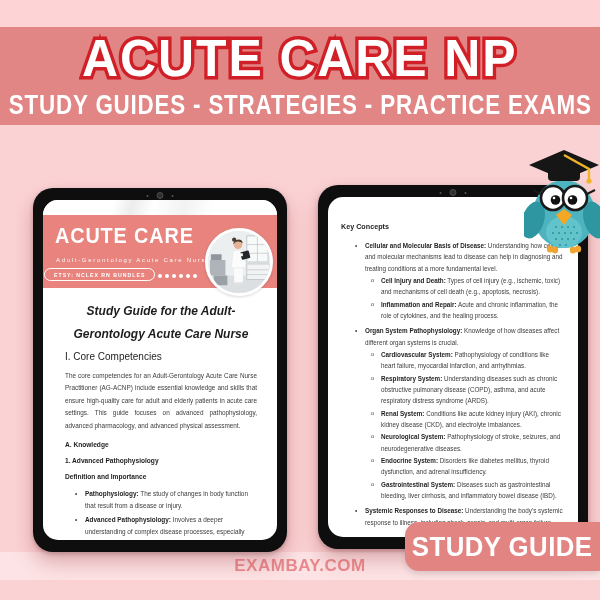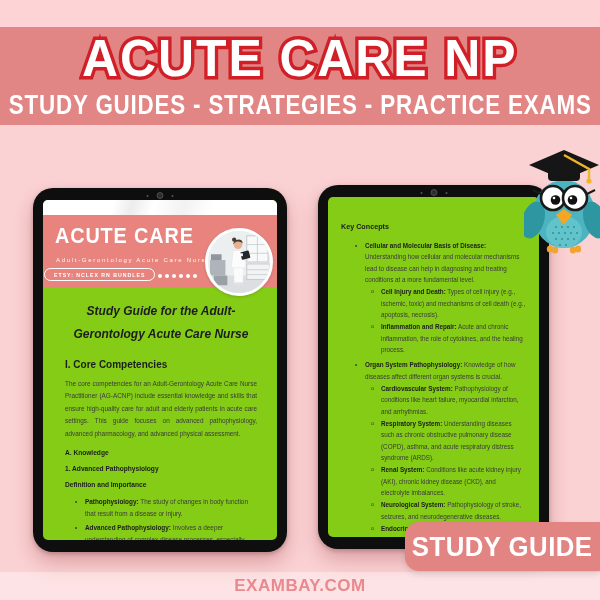--- a/index.html
+++ b/index.html
@@ -23,53 +23,53 @@
     content:attr(data-text);
     position:absolute;left:0;top:0;z-index:-1;
     -webkit-text-stroke:7px #d01f26;color:#d01f26;
   }
   .header-subtitle{
     margin-top:4px;font-size:28px;font-weight:bold;color:#ffffff;letter-spacing:1px;
     transform:scaleX(.80);transform-origin:center;white-space:nowrap;
   }
 
   
-  .footer-strip{position:absolute;left:0;top:572px;width:600px;height:28px;background:#fde3e5;
+  .footer-strip{position:absolute;left:0;top:552px;width:600px;height:28px;background:#fde3e5;
                 display:flex;align-items:center;justify-content:center;}
   .footer-url{font-size:17px;font-weight:bold;color:#e9898d;letter-spacing:.5px;}
 
   
   .tablet{position:absolute;background:#0e0e0e;border-radius:20px;
           box-shadow:0 10px 20px rgba(170,80,85,.4), 0 2px 4px rgba(0,0,0,.25);z-index:1;}
   .tablet-left{left:33px;top:188px;width:254px;height:364px;}
-  .tablet-right{left:318px;top:185px;width:231px;height:364px;}
+  .tablet-right{left:318px;top:185px;width:270px;height:364px;}
   .cam{position:absolute;top:4px;left:50%;transform:translateX(-50%);
        display:flex;align-items:center;gap:8px;}
   .cam .d{width:2px;height:2px;border-radius:50%;background:#555;}
   .cam .lens{width:5px;height:5px;border-radius:50%;background:#2e2e2e;border:1px solid #4d4d4d;}
-  .screen{position:absolute;left:10px;right:10px;top:12px;bottom:12px;background:#84cc16;
-          border-radius:5px;overflow:hidden;}
+  .screen{position:absolute;left:10px;right:10px;top:12px;bottom:12px;background:#ffffff;
+          border-radius:15px;overflow:hidden;}
 
   
   .ls-top{height:15px;background:linear-gradient(105deg,#fff 30%,#ececec 38%,#fff 47%,#f2f2f2 60%,#fff 72%);}
   .ls-banner{height:73px;background:#e8837e;position:relative;color:#fff;}
   .ls-title{position:absolute;left:12px;top:8px;font-size:22px;font-weight:bold;letter-spacing:1px;
             transform:scaleX(.9);transform-origin:left;white-space:nowrap;}
   .ls-sub{position:absolute;left:13px;top:42px;font-size:6px;letter-spacing:1.7px;white-space:nowrap;opacity:.95;}
   .ls-badge{position:absolute;left:1px;top:53px;border:1px solid #fff;border-radius:8px;
             font-size:5.2px;font-weight:bold;letter-spacing:1px;padding:2.5px 9px;white-space:nowrap;}
   .ls-dots{position:absolute;left:115px;top:59px;display:flex;gap:3px;}
   .ls-dots .dot{width:4px;height:4px;border-radius:50%;background:#fff;}
   .ls-photo{position:absolute;left:162px;top:13px;width:62px;height:62px;border-radius:50%;
             border:3px solid #ffffff;overflow:hidden;background:#eceff0;z-index:2;
             box-shadow:0 1px 3px rgba(0,0,0,.15);}
   .ls-photo svg{display:block;width:100%;height:100%;}
   .ls-doc{padding:12px 20px 0 22px;}
   .doc-title{text-align:center;font-weight:bold;font-style:italic;font-size:12px;line-height:1.95;color:#1d1d1d;}
-  .doc-section{font-size:10px;font-weight:bold;color:#1d1d1d;margin-top:12px;}
+  .doc-section{font-size:10px;font-weight:normal;color:#1d1d1d;margin-top:4px;}
   .doc-intro{font-size:6.4px;line-height:1.95;color:#3b3b3b;margin-top:8px;text-align:justify;}
   .doc-sub{font-size:6.6px;font-weight:bold;color:#1d1d1d;margin-top:9px;}
   .doc-bullets{margin-top:8px;}
   .lb{font-size:6.4px;line-height:1.9;color:#3b3b3b;position:relative;padding-left:20px;margin-top:1px;}
   .lb::before{content:"•";position:absolute;left:10px;top:0;}
   .term{font-weight:bold;color:#1d1d1d;}
 
   
   .rs{padding:25px 13px 0 13px;}
   .rs-h{font-size:7.2px;font-weight:bold;color:#1d1d1d;}

